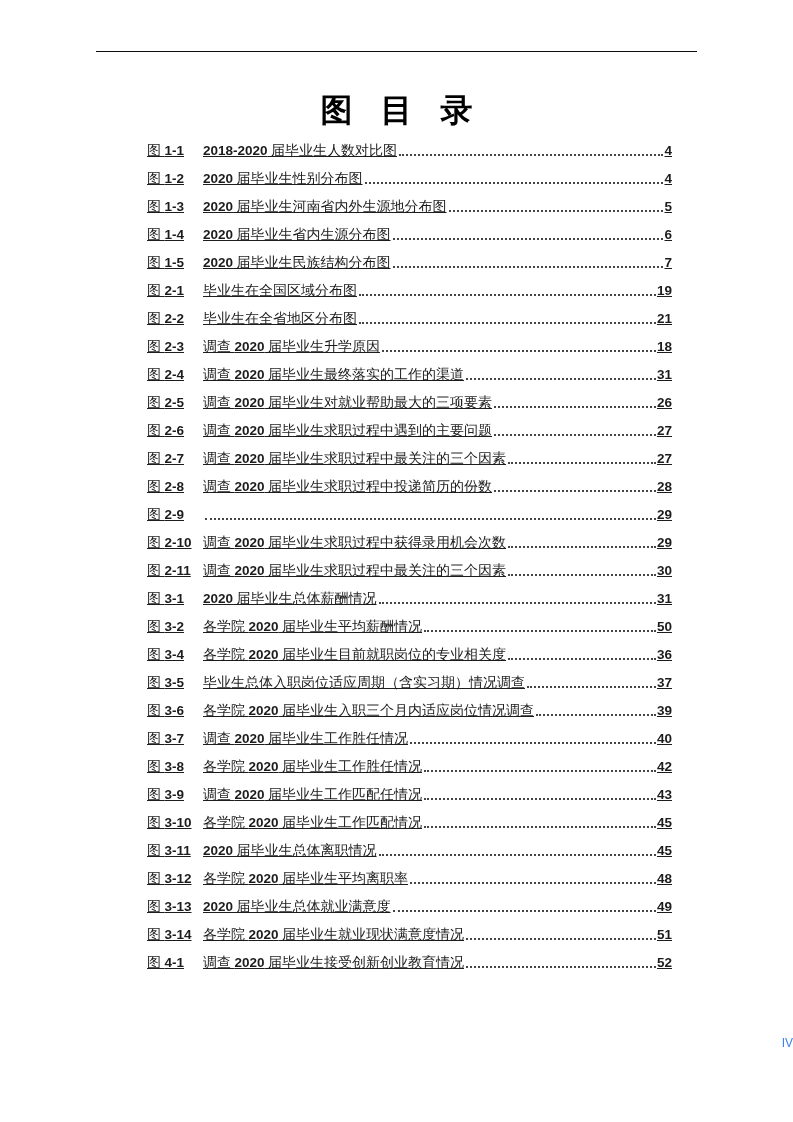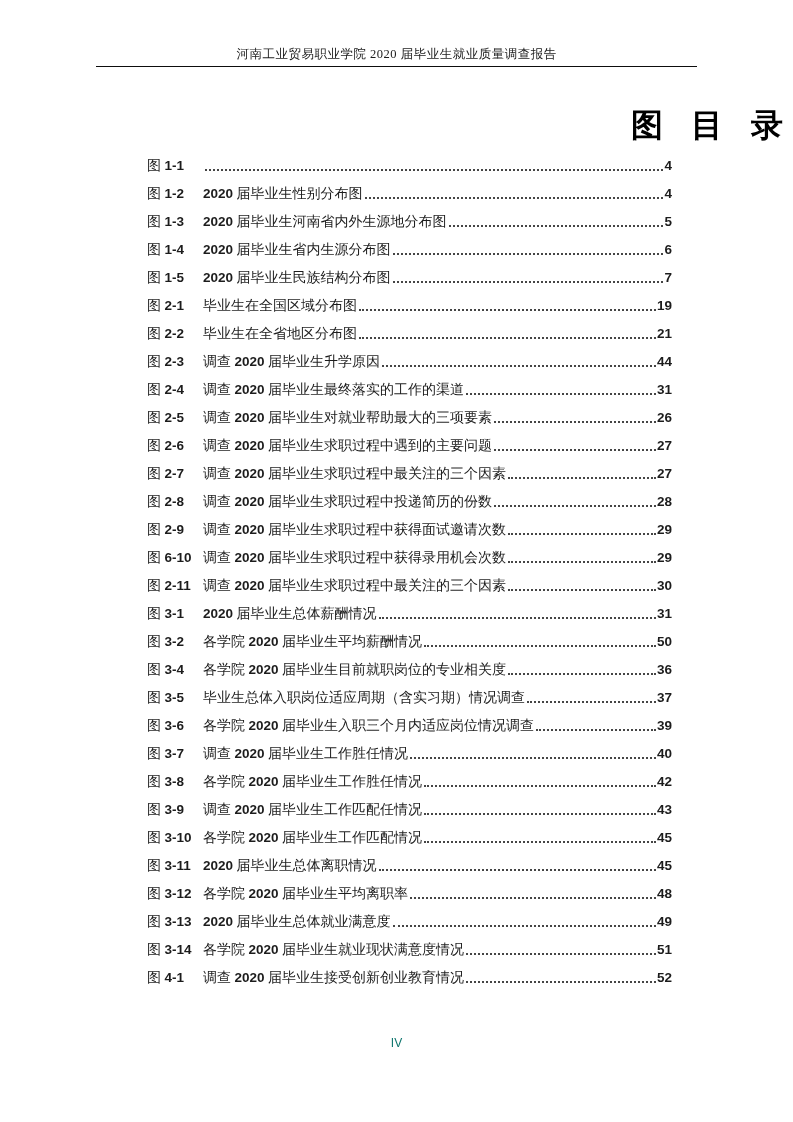--- a/index.html
+++ b/index.html
@@ -24,32 +24,32 @@
   }
   .header-rule {
     margin: 4px 96px 0 96px;
     border-top: 1.8px solid #0d0d0d;
     height: 0;
   }
 
   
   .toc-title {
     margin-top: 40px;
-    text-align: right;
+    text-align: center;
     font-size: 32px;
     line-height: 37px;
     font-weight: bold;
     color: #000;
     letter-spacing: 10px;
     text-indent: 10px; 
     white-space: pre;
   }
 
   
-  .toc-list { margin: 8px 121px 0 147px; }
+  .toc-list { margin: 8px 121px 0 147px; text-decoration: underline; }
   .toc-row {
     display: flex;
     align-items: flex-start;
     height: 28px;
     font-size: 14px;
     line-height: 28px;
     white-space: nowrap;
     cursor: pointer;
   }
   .toc-label {
@@ -71,41 +71,41 @@
   .num {
     font-family: "Liberation Sans", "DejaVu Sans", sans-serif;
     font-weight: bold;
     font-size: 13.5px;
   }
 
   
   .footer {
     position: absolute;
     left: 0; right: 0; top: 1036px;
-    text-align: center;
+    text-align: right;
     font-size: 12px;
-    color: #0f766e;
+    color: #3b82f6;
     font-family: "Liberation Sans", "DejaVu Sans", sans-serif;
   }
 </style>
 </head>
 <body>
 
 <div class="page">
 
   <div class="header">
-    <div class="header-title">河南工业贸易职业学院 2020 届毕业生就业质量调查报告</div>
     <div class="header-rule"></div>
   </div>
 
   <div class="toc-title">图 目 录</div>
 
   <div class="toc-list" id="toc-list">
   <div class="toc-row">
     <span class="toc-label">图 <span class="num">1-1</span></span>
+    <span class="toc-text"><span class="num">2018-2020</span> 届毕业生人数对比图</span>
     <span class="toc-dots"></span>
     <span class="toc-page"><span class="num">4</span></span>
   </div>
 
   <div class="toc-row">
     <span class="toc-label">图 <span class="num">1-2</span></span>
     <span class="toc-text"><span class="num">2020</span> 届毕业生性别分布图</span>
     <span class="toc-dots"></span>
     <span class="toc-page"><span class="num">4</span></span>
   </div>
@@ -142,21 +142,21 @@
     <span class="toc-label">图 <span class="num">2-2</span></span>
     <span class="toc-text">毕业生在全省地区分布图</span>
     <span class="toc-dots"></span>
     <span class="toc-page"><span class="num">21</span></span>
   </div>
 
   <div class="toc-row">
     <span class="toc-label">图 <span class="num">2-3</span></span>
     <span class="toc-text">调查 <span class="num">2020</span> 届毕业生升学原因</span>
     <span class="toc-dots"></span>
-    <span class="toc-page"><span class="num">44</span></span>
+    <span class="toc-page"><span class="num">18</span></span>
   </div>
 
   <div class="toc-row">
     <span class="toc-label">图 <span class="num">2-4</span></span>
     <span class="toc-text">调查 <span class="num">2020</span> 届毕业生最终落实的工作的渠道</span>
     <span class="toc-dots"></span>
     <span class="toc-page"><span class="num">31</span></span>
   </div>
 
   <div class="toc-row">
@@ -182,27 +182,26 @@
 
   <div class="toc-row">
     <span class="toc-label">图 <span class="num">2-8</span></span>
     <span class="toc-text">调查 <span class="num">2020</span> 届毕业生求职过程中投递简历的份数</span>
     <span class="toc-dots"></span>
     <span class="toc-page"><span class="num">28</span></span>
   </div>
 
   <div class="toc-row">
     <span class="toc-label">图 <span class="num">2-9</span></span>
-    <span class="toc-text">调查 <span class="num">2020</span> 届毕业生求职过程中获得面试邀请次数</span>
     <span class="toc-dots"></span>
     <span class="toc-page"><span class="num">29</span></span>
   </div>
 
   <div class="toc-row">
-    <span class="toc-label">图 <span class="num">6-10</span></span>
+    <span class="toc-label">图 <span class="num">2-10</span></span>
     <span class="toc-text">调查 <span class="num">2020</span> 届毕业生求职过程中获得录用机会次数</span>
     <span class="toc-dots"></span>
     <span class="toc-page"><span class="num">29</span></span>
   </div>
 
   <div class="toc-row">
     <span class="toc-label">图 <span class="num">2-11</span></span>
     <span class="toc-text">调查 <span class="num">2020</span> 届毕业生求职过程中最关注的三个因素</span>
     <span class="toc-dots"></span>
     <span class="toc-page"><span class="num">30</span></span>

